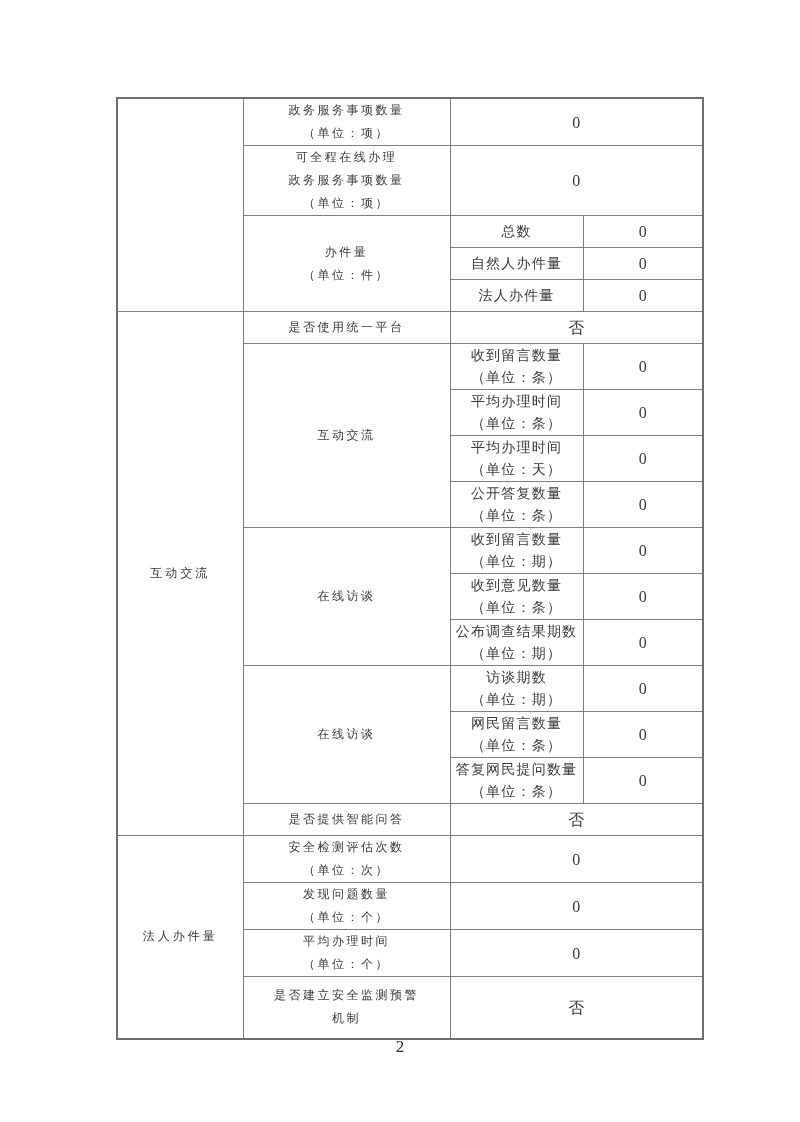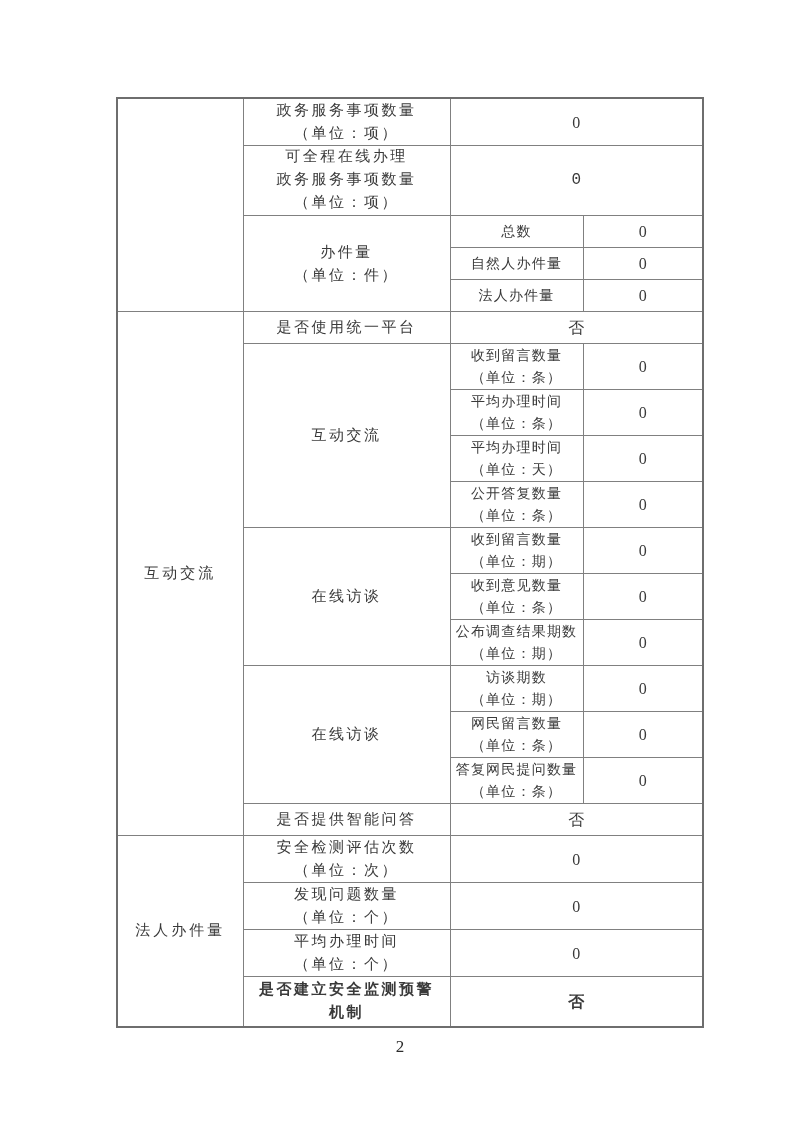--- a/index.html
+++ b/index.html
@@ -17,38 +17,38 @@
     border-collapse: collapse;
     table-layout: fixed;
     width: 586px;
     border: 2px solid #6e6e6e;
   }
   .doc-table td {
     border: 1px solid #808080;
     text-align: center;
     vertical-align: middle;
     white-space: pre-line;
-    font-size: 15px;
+    font-size: 12px;
     line-height: 23px;
     letter-spacing: 2.5px;
     padding: 0 2px;
     overflow: hidden;
   }
   .col1 { width: 126px; }
   .col2 { width: 207px; }
   .col3 { width: 133px; }
   .col4 { width: 120px; }
   td.section-cell { letter-spacing: 3px; }
   td.sub-cell { font-size: 14px; letter-spacing: 1.2px; line-height: 22px; margin-top: 28px; }
   td.value-cell { font-size: 16px; letter-spacing: 0; }
   tr.h44 { height: 44px; }
-  tr.h68 { height: 68px; font-family: Liberation Mono, monospace; }
+  tr.h68 { height: 68px; }
   tr.h32 { height: 32px; }
   tr.h46 { height: 46px; }
-  tr.h50 { height: 50px; font-weight: bold; }
+  tr.h50 { height: 62px; }
   .page-footer {
     position: absolute;
     left: 0; right: 0;
     top: 1037px;
     text-align: center;
     font-size: 17px;
     color: #2b2b2b;
   }
 </style>
 </head>

